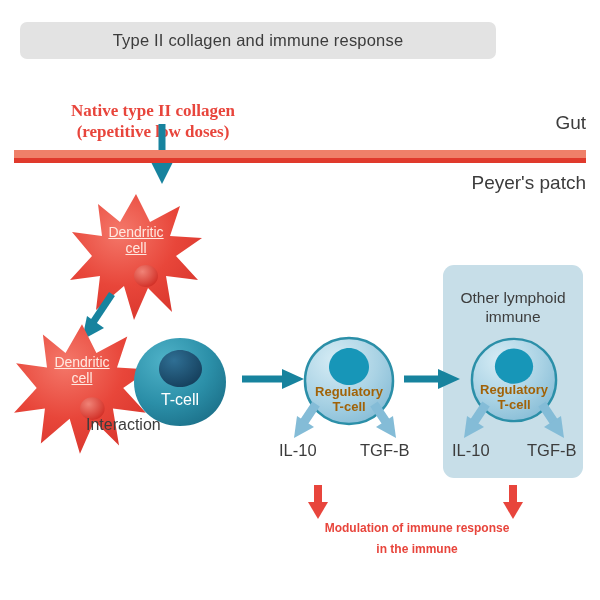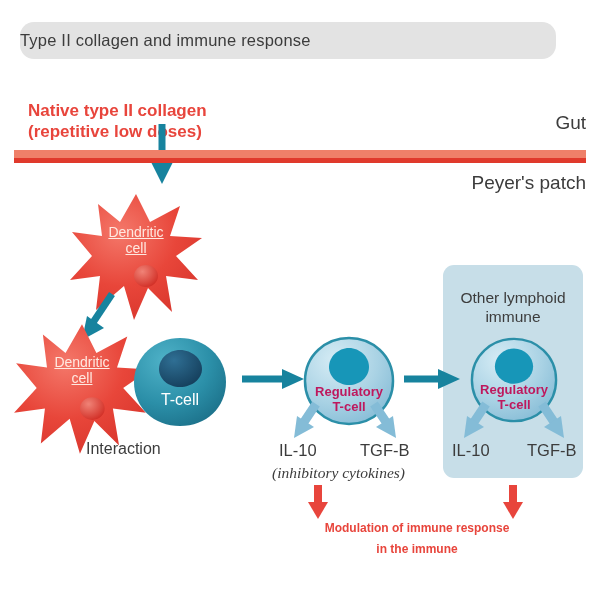--- a/index.html
+++ b/index.html
@@ -6,49 +6,49 @@
   body{
     width:600px;height:600px;
     background:#ffffff;
     font-family:"Liberation Sans", sans-serif;
     overflow:hidden;
   }
   #stage{position:relative;width:600px;height:600px;}
 
   
   .title-bar{
-    position:absolute;left:20px;top:22px;width:536px;height:37px;
-    background:#e3e3e3;border-radius:14px;
-    display:flex;align-items:center;justify-content:flex-start;
+    position:absolute;left:20px;top:22px;width:476px;height:37px;
+    background:#e3e3e3;border-radius:7px;
+    display:flex;align-items:center;justify-content:center;
   }
   .title-text{
     font-size:16.5px;color:#3c3c3c;letter-spacing:.2px;
   }
 
   
   .barrier{position:absolute;left:14px;top:150px;width:572px;height:13px;}
   .barrier .top{position:absolute;left:0;top:0;width:100%;height:8px;background:#ef8069;}
   .barrier .bot{position:absolute;left:0;top:8px;width:100%;height:5px;background:#e03a2c;}
 
   
   .lbl{position:absolute;color:#3c3c3c;font-size:19px;white-space:nowrap;}
   .lbl-gut{right:14px;top:112px;}
   .lbl-peyer{right:14px;top:172px;}
-  .lbl-interaction{left:86px;top:440px;font-size:16px;}
+  .lbl-interaction{left:86px;top:416px;font-size:16px;}
   .lbl-il10a{left:279px;top:441px;font-size:16.5px;}
   .lbl-tgfa{left:360px;top:441px;font-size:16.5px;}
   .lbl-cyto{left:272px;top:464px;font-size:15.5px;font-style:italic;
             font-family:"Liberation Serif", serif;}
   .lbl-il10b{left:452px;top:441px;font-size:16.5px;}
   .lbl-tgfb{left:527px;top:441px;font-size:16.5px;}
 
   
   .red-top{
-    position:absolute;left:28px;top:100px;width:250px;text-align:left;
-    color:#e8453c;font-size:17px;line-height:21px;font-weight:bold;
+    position:absolute;left:28px;top:100px;width:250px;text-align:center;
+    color:#e8453c;font-size:17px;line-height:21px;font-weight:bold;font-family:Liberation Serif, serif;
   }
   .red-bottom{
     position:absolute;left:252px;top:518px;width:330px;text-align:center;
     color:#e8453c;font-size:12px;line-height:21px;font-weight:bold;
   }
 
   
   .lymph-box{
     position:absolute;left:443px;top:265px;width:140px;height:213px;
     background:#c7dee8;border-radius:11px;
@@ -59,21 +59,21 @@
   }
 
   
   .cellwrap{position:absolute;}
   .celltext{
     position:absolute;text-align:center;white-space:nowrap;
     pointer-events:none;line-height:16px;
   }
   .dc-text{color:#ffe8e0;font-size:14px;text-decoration:underline;}
   .tc-text{color:#ffffff;font-size:16px;}
-  .rt-text{color:#be185d;font-size:13px;font-weight:bold;line-height:15px;}
+  .rt-text{color:#a16207;font-size:13px;font-weight:bold;line-height:15px;}
 
   svg{display:block;overflow:visible;}
 </style>
 </head>
 <body>
 
 <div id="stage">
 
   <div class="title-bar">
     <span class="title-text">Type II collagen and immune response</span>
@@ -197,21 +197,20 @@
     <line x1="28" y1="4" x2="16" y2="22" stroke="#84bcd7" stroke-width="9"></line>
     <polygon points="6,38 9,16 26,27" fill="#84bcd7"></polygon>
   </svg>
   <svg class="cellwrap" style="left:362px;top:400px;" width="42" height="44">
     <line x1="12" y1="4" x2="24" y2="22" stroke="#84bcd7" stroke-width="9"></line>
     <polygon points="34,38 14,27 31,16" fill="#84bcd7"></polygon>
   </svg>
 
   <div class="lbl lbl-il10a">IL-10</div>
   <div class="lbl lbl-tgfa">TGF-B</div>
-  <div class="lbl lbl-cyto">(inhibitory cytokines)</div>
 
   <div class="lymph-box"></div>
   <div class="lymph-title">
     <span>Other lymphoid</span><br>
     <span>immune</span>
   </div>
 
   <svg class="cellwrap" style="left:404px;top:366px;" width="58" height="26">
     <line x1="0" y1="13" x2="36" y2="13" stroke="#17839e" stroke-width="7"></line>
     <polygon points="56,13 34,3 34,23" fill="#17839e"></polygon>

